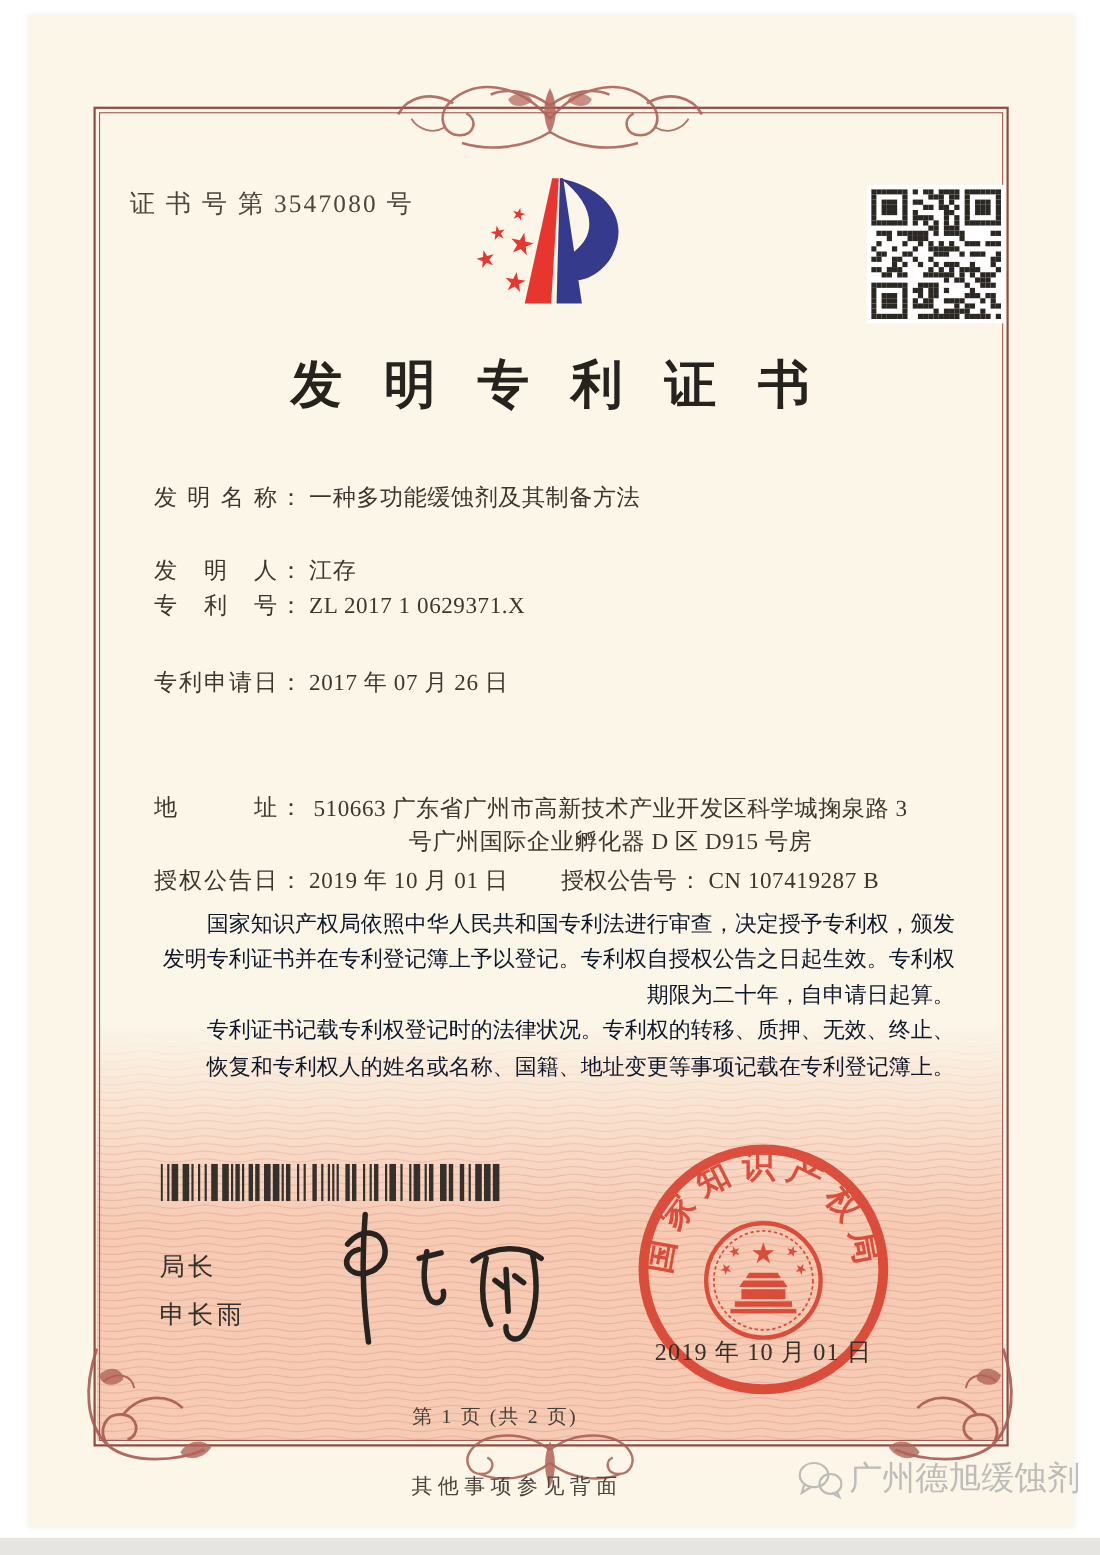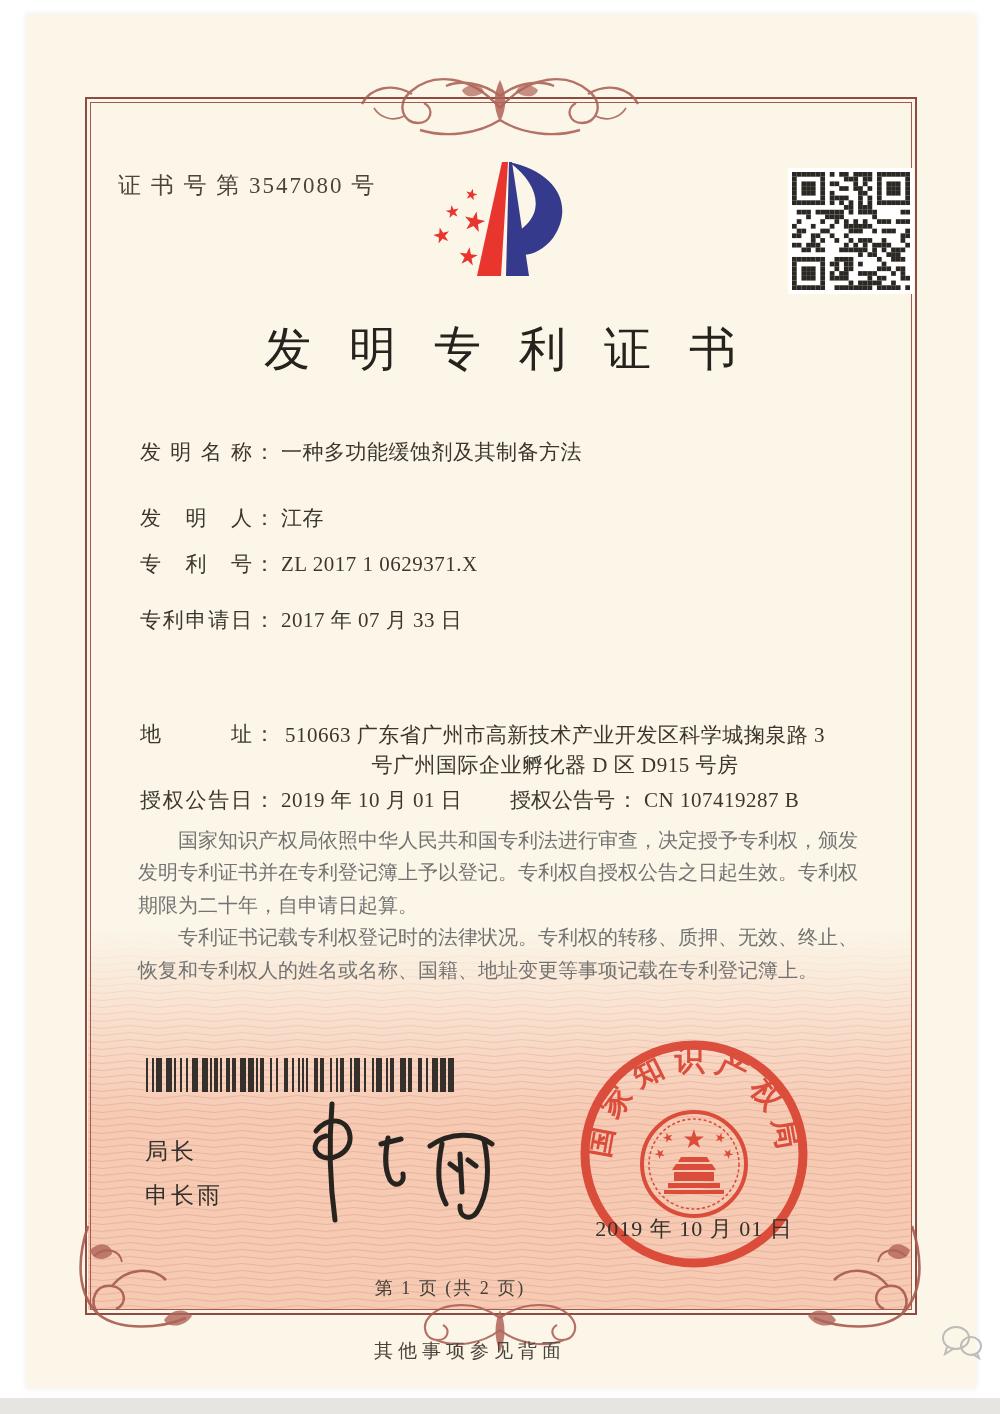--- a/index.html
+++ b/index.html
@@ -10,30 +10,30 @@
   .scan-strip{position:absolute;left:0;right:0;bottom:0;height:16px;background:#e6e5e1;}
   
   .peach{position:absolute;left:88px;top:930px;width:824px;height:380px;overflow:hidden;
          background:linear-gradient(180deg,rgba(247,203,182,0) 0px,rgba(247,203,182,.7) 120px,#f6cab3 190px);}
   
   .frame{position:absolute;left:85px;top:97px;width:828px;height:1214px;border:2px solid #8d4b41;}
   .frame-inner{position:absolute;inset:3px;border:1px solid #a25a50;}
   
   .cert-no{position:absolute;left:118px;top:170px;font-size:23px;letter-spacing:2px;color:#4c453c;}
   .title{position:absolute;left:0;width:1000px;top:318px;text-align:center;font-size:47px;
-         font-weight:400;letter-spacing:38px;text-indent:38px;color:#26231f;}
+         font-weight:700;letter-spacing:38px;text-indent:38px;color:#26231f;}
   .row{position:absolute;left:140px;font-size:21px;color:#3c362e;white-space:nowrap;}
   .flabel{display:inline-block;width:112px;text-align:justify;text-align-last:justify;vertical-align:top;}
   .fcolon{margin:0 6px 0 2px;}
   .fvalue{letter-spacing:.5px;font-family:Liberation Serif, serif;}
   .row-addr{white-space:normal;}
   .row-addr .fvalue{display:inline-block;width:548px;vertical-align:top;line-height:30px;text-align:center;}
   .pair2{position:absolute;left:370px;top:0;}
   .paras{position:absolute;left:138px;top:824px;width:730px;}
-  .paras p{margin:0;font-size:20px;line-height:1.62;text-indent:2em;color:#737373;}
+  .paras p{margin:0;font-size:20px;line-height:1.62;text-indent:2em;color:#0f172a;text-align:right;}
   .barcode-wrap{position:absolute;left:146px;top:1058px;}
   .signer-title{position:absolute;left:145px;top:1136px;font-size:23px;color:#34302b;letter-spacing:3px;}
   .signer-name{position:absolute;left:145px;top:1180px;font-size:23px;color:#34302b;letter-spacing:3px;}
   .signature{position:absolute;left:268px;top:1096px;}
   .seal{position:absolute;left:576px;top:1036px;}
   .seal-date{position:absolute;left:576px;top:1214px;width:236px;text-align:center;font-size:22px;
              color:#35302a;letter-spacing:1px;}
   .page-note{position:absolute;left:0;width:900px;top:1276px;text-align:center;font-size:18px;
              color:#46403a;letter-spacing:2px;}
   .back-note{position:absolute;left:0;width:1000px;top:1338px;text-align:center;font-size:19px;
@@ -491,25 +491,25 @@
     </svg>
 
   <div class="title">发明专利证书</div>
 
   <div class="row" style="top:438px;">
     <span class="flabel">发明名称</span><span class="fcolon">：</span><span class="fvalue">一种多功能缓蚀剂及其制备方法</span>
   </div>
   <div class="row" style="top:504px;">
     <span class="flabel">发明人</span><span class="fcolon">：</span><span class="fvalue">江存</span>
   </div>
-  <div class="row" style="top:550px;">
+  <div class="row" style="top:536px;">
     <span class="flabel">专利号</span><span class="fcolon">：</span><span class="fvalue">ZL 2017 1 0629371.X</span>
   </div>
   <div class="row" style="top:606px;">
-    <span class="flabel">专利申请日</span><span class="fcolon">：</span><span class="fvalue">2017 年 07 月 33 日</span>
+    <span class="flabel">专利申请日</span><span class="fcolon">：</span><span class="fvalue">2017 年 07 月 26 日</span>
   </div>
   <div class="row row-addr" style="top:720px;">
     <span class="flabel">地址</span><span class="fcolon">：</span><span class="fvalue">510663 广东省广州市高新技术产业开发区科学城掬泉路 3 号广州国际企业孵化器 D 区 D915 号房</span>
   </div>
   <div class="row" style="top:786px;">
     <span class="flabel">授权公告日</span><span class="fcolon">：</span><span class="fvalue">2019 年 10 月 01 日</span>
     <span class="pair2">
       <span>授权公告号</span><span class="fcolon">：</span><span class="fvalue">CN 107419287 B</span>
     </span>
   </div>
@@ -618,16 +618,17 @@
 
   <div class="watermark">
     <svg width="42" height="36" viewBox="0 0 42 36">
       <g fill="none" stroke="#bdbcb9" stroke-width="2">
         <ellipse cx="16" cy="14" rx="13" ry="11"></ellipse>
         <path d="M7,23 L5,30 L13,25"></path>
         <ellipse cx="31" cy="22" rx="10" ry="9"></ellipse>
         <path d="M37,29 L39,34 L32,30"></path>
       </g>
     </svg>
+    <span>广州德旭缓蚀剂</span>
   </div>
 
   <div class="scan-strip"></div>
 </div>
 
 </body></html>

